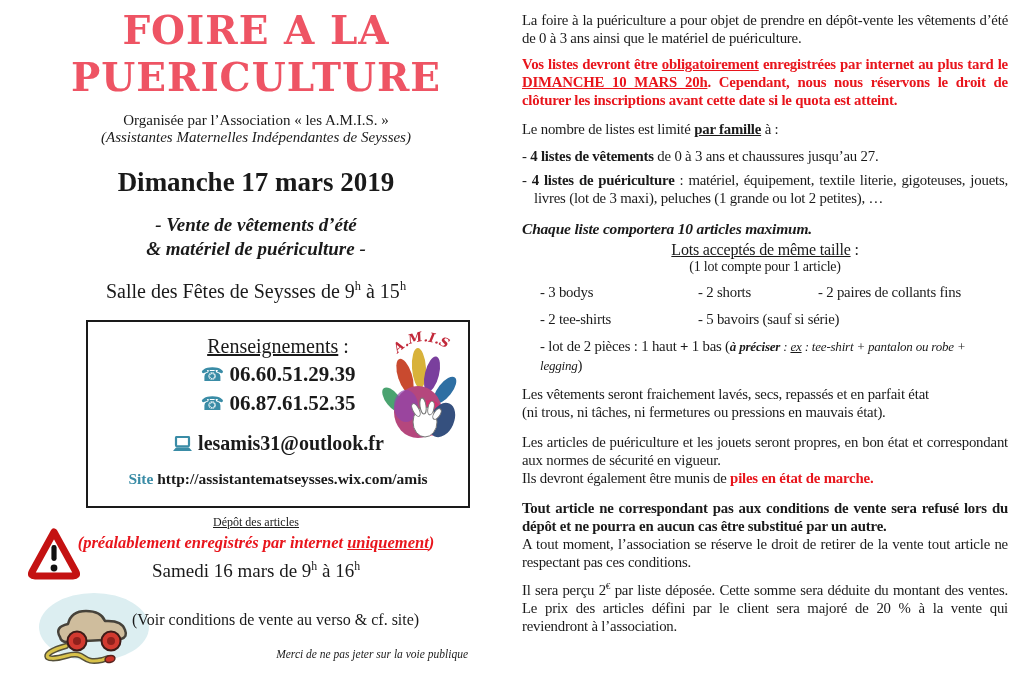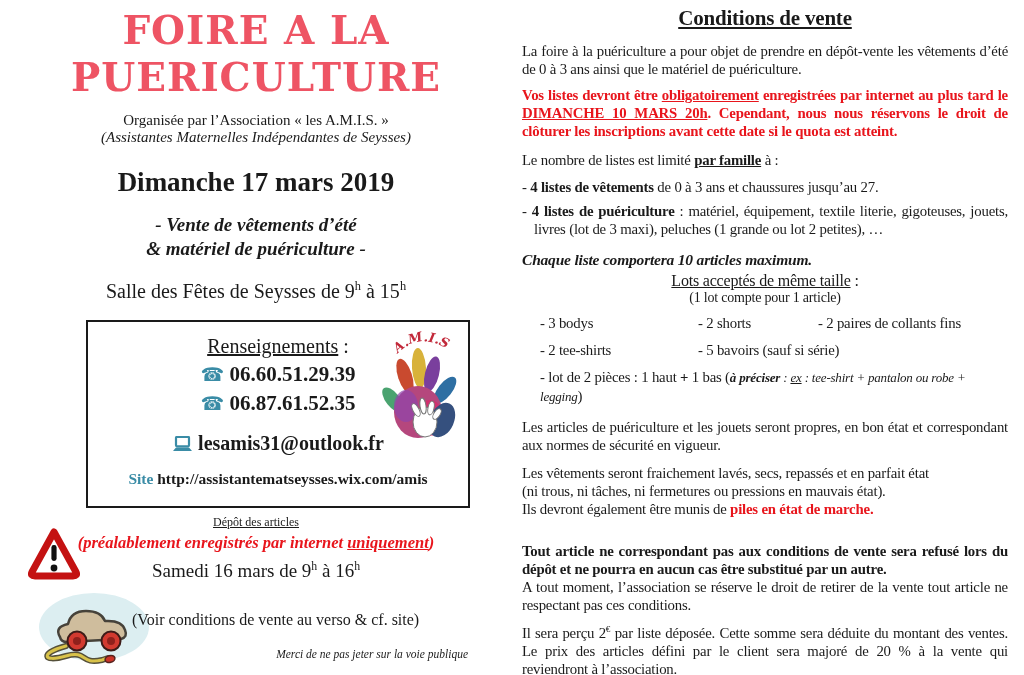--- a/index.html
+++ b/index.html
@@ -160,23 +160,20 @@
     <circle cx="75" cy="52" r="9.5" fill="#d23a30" stroke="#3d1b18" stroke-width="2"></circle>
     <circle cx="75" cy="52" r="4" fill="#8f211c"></circle>
   </svg>
 
   <div class="voir-line">(Voir conditions de vente au verso &amp; cf. site)</div>
   <div class="merci-line">Merci de ne pas jeter sur la voie publique</div>
 </div>
 
 <div class="right-col">
 
-  <div class="cond-heading">
-    <span class="u">Conditions de vente</span>
-  </div>
 
   <div class="p just">La foire à la puériculture a pour objet de prendre en dépôt-vente les vêtements d’été de 0 à 3 ans ainsi que le matériel de puériculture.</div>
 
   <div class="p just redtext" style="margin-top:8px;">
     <span>Vos listes devront être </span><span class="u">obligatoirement</span><span> enregistrées par internet au plus tard le </span><span class="u">DIMANCHE 10 MARS 20h</span><span>. Cependant, nous nous réservons le droit de clôturer les inscriptions avant cette date si le quota est atteint.</span>
   </div>
 
   <div class="p">
     <span>Le nombre de listes est limité </span><span class="b u">par famille</span><span> à :</span>
   </div>
@@ -202,32 +199,32 @@
     <span class="c3">- 2 paires de collants fins</span>
   </div>
   <div class="lots-row lots-row2">
     <span class="c1">- 2 tee-shirts</span>
     <span class="c2" style="width:auto;">- 5 bavoirs (sauf si série)</span>
   </div>
   <div class="lots-row3">
     <span>- lot de 2 pièces : 1 haut </span><span class="b">+</span><span> 1 bas (</span><span class="small-i b">à préciser</span><span class="small-i"> : </span><span class="small-i u">ex</span><span class="small-i"> : </span><span class="small-i">tee-shirt + pantalon ou robe + legging</span><span>)</span>
   </div>
 
-  <div class="p just" style="margin-top:12px;">
-    <span>Les articles de puériculture et les jouets seront propres, en bon état et correspondant aux normes de sécurité en vigueur.</span>
-  </div>
-
   <div class="p" style="margin-top:10px;">
     <span>Les vêtements seront fraichement lavés, secs, repassés et en parfait état</span><br>
     <span>(ni trous, ni tâches, ni fermetures ou pressions en mauvais état).</span>
   </div>
+
+  <div class="p just" style="margin-top:12px;">
+    <span>Les articles de puériculture et les jouets seront propres, en bon état et correspondant aux normes de sécurité en vigueur.</span>
+  </div>
   <div>
     <span>Ils devront également être munis de </span><span class="redtext">piles en état de marche.</span>
   </div>
 
-  <div class="p just b" style="margin-top:24px;">Tout article ne correspondant pas aux conditions de vente sera refusé lors du dépôt et ne pourra en aucun cas être substitué par un autre.</div>
+  <div class="p just b" style="margin-top:12px;">Tout article ne correspondant pas aux conditions de vente sera refusé lors du dépôt et ne pourra en aucun cas être substitué par un autre.</div>
   <div class="just">A tout moment, l’association se réserve le droit de retirer de la vente tout article ne respectant pas ces conditions.</div>
 
   <div class="p just" style="margin-top:10px;">
     <span>Il sera perçu 2</span><span class="sup">€</span><span> par liste déposée. Cette somme sera déduite du montant des ventes. Le prix des articles défini par le client sera majoré de 20 % à la vente qui reviendront à l’association.</span>
   </div>
 
 </div>
 
 </body></html>

